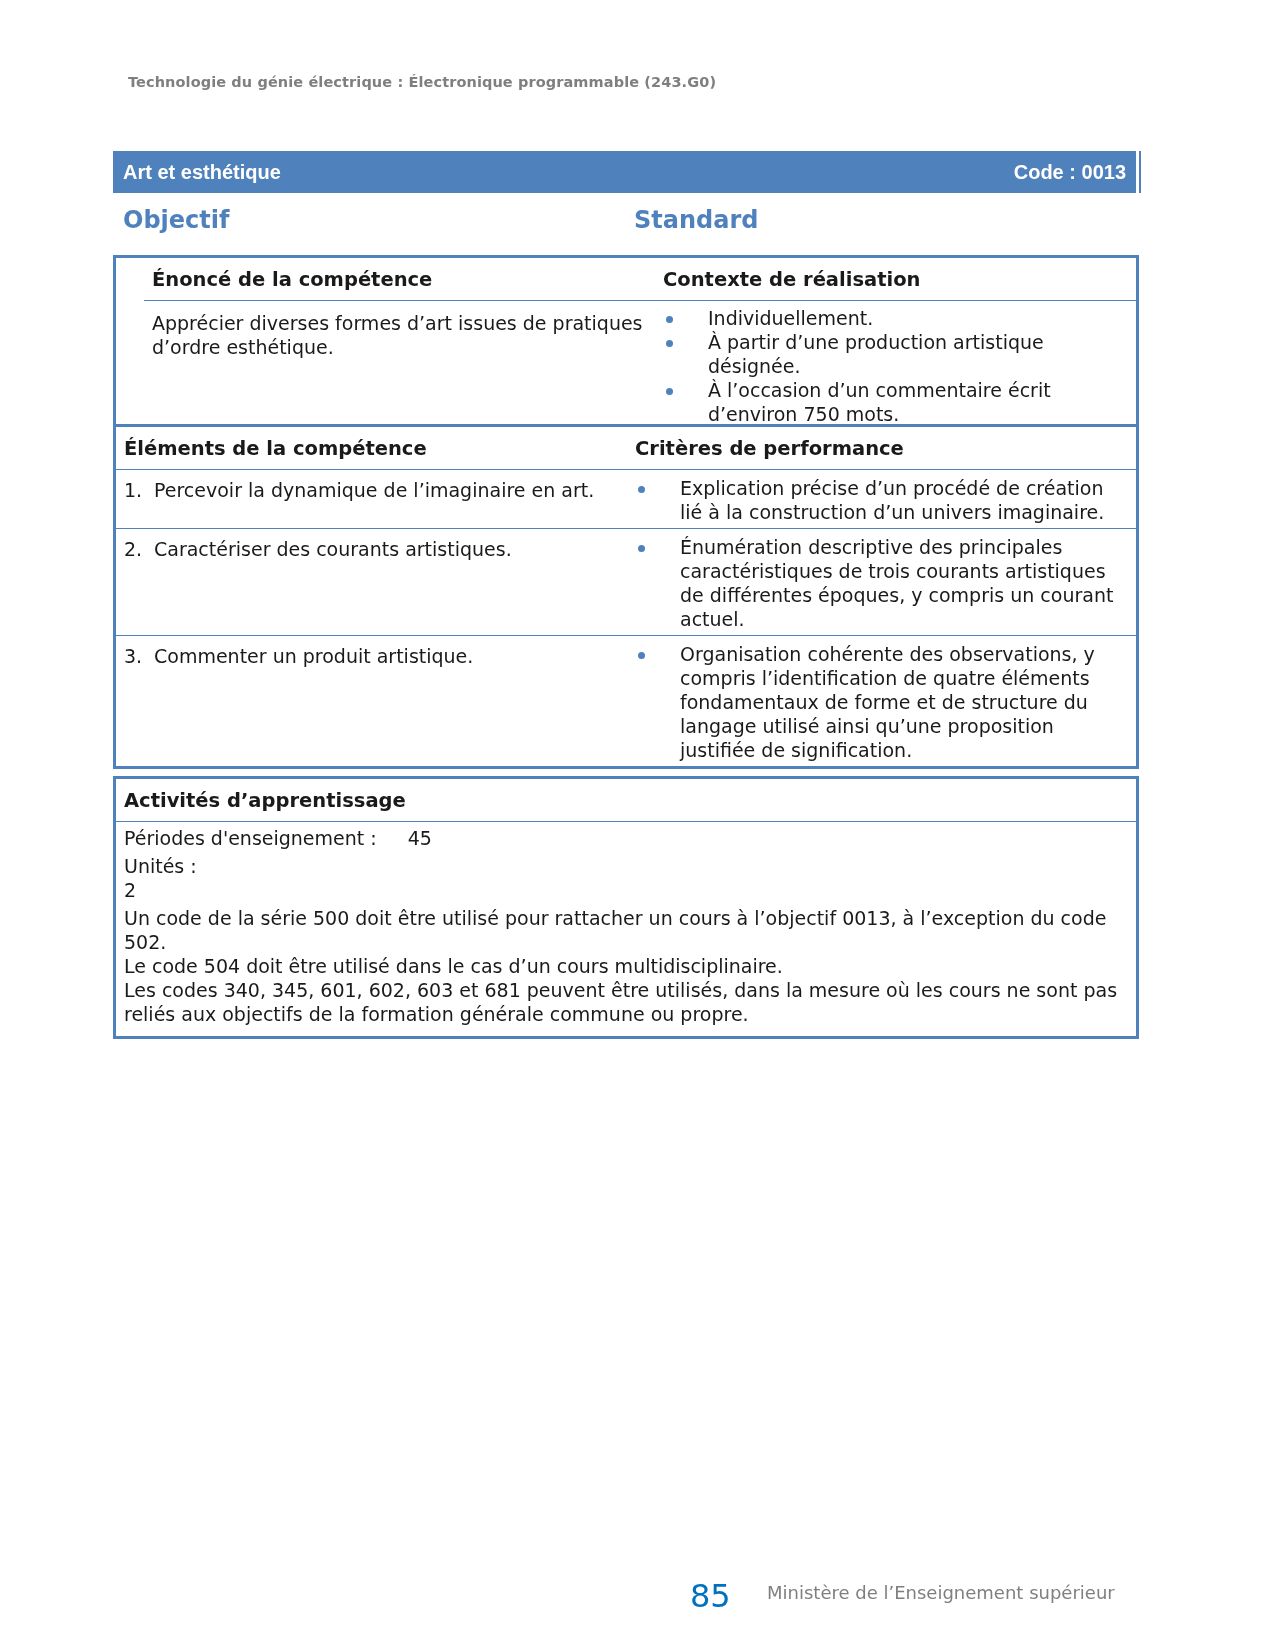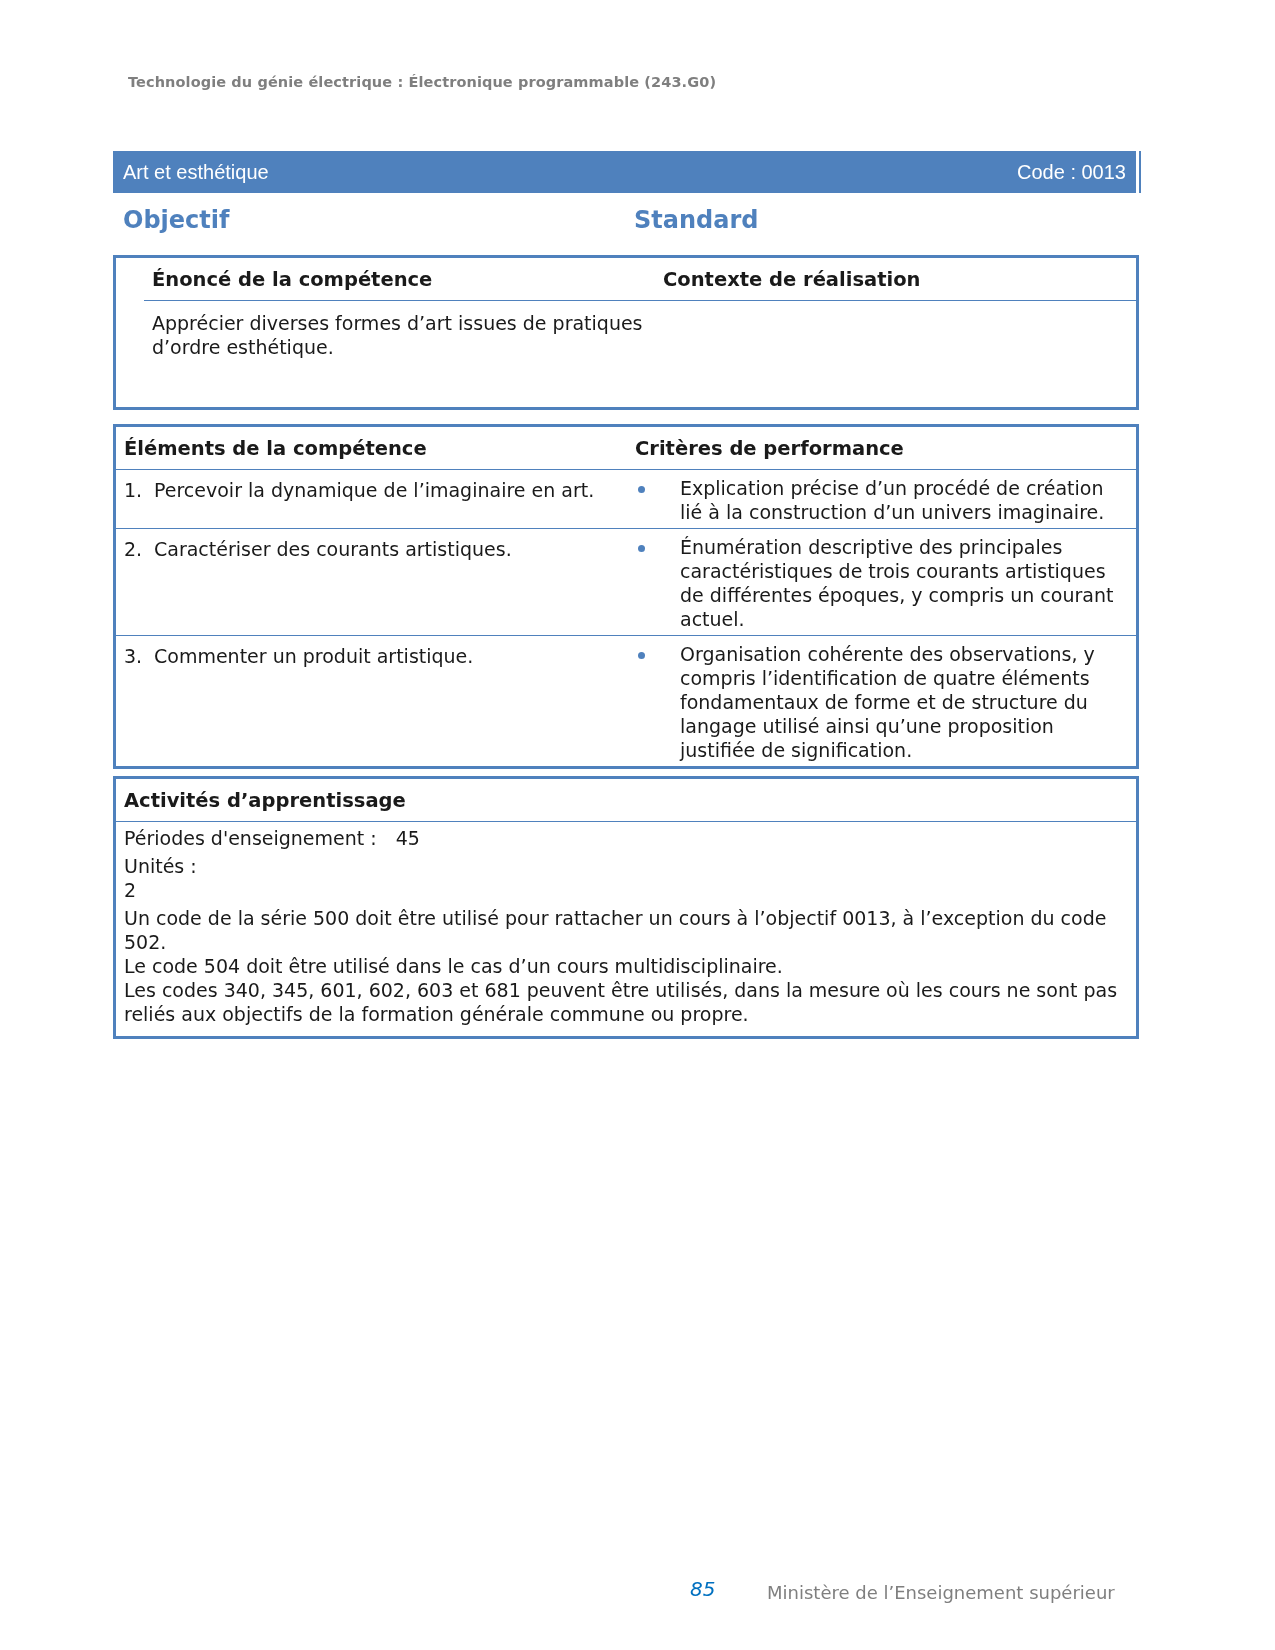--- a/index.html
+++ b/index.html
@@ -1,35 +1,35 @@
 <!DOCTYPE html>
 <html><head>
 <meta charset="utf-8">
 <style>
   html, body { margin:0; padding:0; background:#ffffff; }
   body { width:1275px; height:1650px; position:relative; font-family:"DejaVu Sans", sans-serif; color:#1a1a1a; overflow:hidden; }
   .running-head { position:absolute; left:128px; top:74px; font-size:14.5px; font-weight:bold; color:#7f7f7f; letter-spacing:0.1px; }
-  .title-bar { position:absolute; left:113px; top:151px; width:1026px; height:42px; background:#4f81bd; color:#ffffff; font-size:19px; box-sizing:border-box; display:flex; align-items:center; justify-content:space-between; padding:0 10px; border-right:3px solid #ffffff; box-shadow:2px 0 0 #4f81bd; }
+  .title-bar { position:absolute; left:113px; top:151px; width:1026px; height:42px; background:#4f81bd; color:#ffffff; font-size:19px; box-sizing:border-box; display:flex; align-items:center; justify-content:space-between; padding:0 10px; border-right:3px solid #ffffff; box-shadow:2px 0 0 #4f81bd;font-weight:bold; }
   .title-bar span { font-family:"Liberation Sans", sans-serif; font-size:20px; }
   .sec-head { position:absolute; top:206px; font-size:24px; font-weight:bold; color:#4f81bd; }
   .sec-obj { left:123px; }
   .sec-std { left:634px; }
   .box { position:absolute; left:113px; width:1026px; border:3px solid #4f81bd; box-sizing:border-box; background:#fff; }
   .row { display:flex; border-bottom:1.5px solid #4f81bd; }
   .row:last-child { border-bottom:none; }
   .cell-l { width:511px; padding:6px 8px 4px 8px; box-sizing:border-box; font-size:19px; line-height:24px; }
   .cell-r { flex:1; padding:6px 8px 4px 8px; box-sizing:border-box; font-size:19px; line-height:24px; }
   .hdr { font-weight:bold; font-size:19.5px; padding-top:10px; padding-bottom:8px; }
   ul.bul { list-style:none; margin:0; padding:0; }
   ul.bul li { position:relative; padding-left:45px; }
   ul.bul li::before { content:""; position:absolute; left:3px; top:10px; width:7px; height:7px; border-radius:50%; background:#4f81bd; }
   .num { display:inline-block; width:30px; }
   .act-row { display:flex; font-size:19px; line-height:24px; }
   .act-label { width:133px; flex-shrink:0; }
-  .footer-num { position:absolute; left:690px; top:1577px; font-size:20px; color:#0070c0;font-style:italic; }
+  .footer-num { position:absolute; left:690px; top:1577px; font-size:32px; color:#0070c0; }
   .footer-text { position:absolute; left:767px; top:1582px; font-size:18px; color:#7f7f7f; }
 </style>
 </head>
 <body>
 
 <div class="running-head">Technologie du génie électrique : Électronique programmable (243.G0)</div>
 
 <div class="title-bar">
   <span>Art et esthétique</span>
   <span>Code : 0013</span>
@@ -38,20 +38,27 @@
 <div class="sec-head sec-obj">Objectif</div>
 <div class="sec-head sec-std">Standard</div>
 
 <div class="box" style="top:255px;padding-left:28px;">
   <div class="row">
     <div class="cell-l hdr">Énoncé de la compétence</div>
     <div class="cell-r hdr">Contexte de réalisation</div>
   </div>
   <div class="row" style="min-height:106px;">
     <div class="cell-l" style="padding-top:10px;">Apprécier diverses formes d’art issues de pratiques d’ordre esthétique.</div>
+    <div class="cell-r" style="padding-top:5px;">
+      <ul class="bul">
+        <li>Individuellement.</li>
+        <li>À partir d’une production artistique désignée.</li>
+        <li>À l’occasion d’un commentaire écrit d’environ 750 mots.</li>
+      </ul>
+    </div>
   </div>
 </div>
 
 <div class="box" style="top:424px;">
   <div class="row">
     <div class="cell-l hdr">Éléments de la compétence</div>
     <div class="cell-r hdr">Critères de performance</div>
   </div>
   <div class="row">
     <div class="cell-l" style="padding-top:8px;"><span class="num">1.</span><span>Percevoir la dynamique de l’imaginaire en art.</span></div>
@@ -79,21 +86,21 @@
   </div>
 </div>
 
 <div class="box" style="top:776px;">
   <div class="row">
     <div class="cell-r hdr">Activités d’apprentissage</div>
   </div>
   <div style="padding:4px 6px 10px 8px;">
     <div class="act-row" style="margin-bottom:4px;">
       <span>Périodes d'enseignement :</span>
-      <span style="margin-left:19px;">45</span>
+      <span style="margin-left:31px;">45</span>
     </div>
     <div class="act-row" style="margin-bottom:4px;flex-direction:column;">
       <span class="act-label">Unités :</span>
       <span>2</span>
     </div>
     <div class="act-row">
       <div style="flex:1;">
         <div>Un code de la série 500 doit être utilisé pour rattacher un cours à l’objectif 0013, à l’exception du code 502.</div>
         <div>Le code 504 doit être utilisé dans le cas d’un cours multidisciplinaire.</div>
         <div>Les codes 340, 345, 601, 602, 603 et 681 peuvent être utilisés, dans la mesure où les cours ne sont pas reliés aux objectifs de la formation générale commune ou propre.</div>

